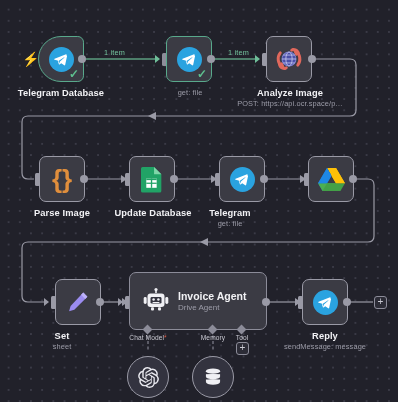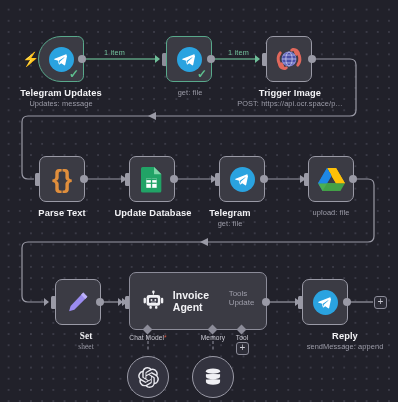--- a/index.html
+++ b/index.html
@@ -59,21 +59,21 @@
   .sub-lab {
     display: block;
     color: #9d9da9;
     font-size: 7.4px;
     font-weight: normal;
     line-height: 9px;
     letter-spacing: 0.1px;
   }
 
   
-  .agent-txt { display: flex; flex-direction: row; gap: 1px; }
+  .agent-txt { display: flex; flex-direction: column; gap: 1px; }
   .agent-title { color: #f2f2f5; font-size: 10.5px; font-weight: bold; }
   .agent-sub { color: #9d9da9; font-size: 8px; }
 
   
   .port-out {
     position: absolute;
     width: 8px; height: 8px;
     border-radius: 50%;
     background: #9a9aa6;
   }
@@ -193,22 +193,21 @@
   <div class="node ok trigger" style="left:38px; top:36px; width:46px; height:46px;">
     <div class="tg">
       <svg width="15" height="15" viewBox="0 0 24 24">
           <path fill="#fff" d="M21.9 3.3 2.6 10.8c-1 .4-1 1.1 0 1.4l4.9 1.5 1.9 5.8c.2.6.4.8 1 .4l2.8-2.1 4.7 3.5c.9.5 1.4.2 1.6-.8l3-14c.2-1.1-.4-1.6-1.6-1.2zM8.8 14.2l9-5.7c.4-.3.8-.1.5.2l-7.6 6.9-.3 3.3-1.6-4.7z"></path>
         </svg>
     </div>
     <div class="check" style="right:4px; bottom:1px;">✓</div>
   </div>
   <div class="port-out" style="left:78px; top:55px;"></div>
   <div class="lab" style="left:8px; top:88px; width:106px;">
-    <span>Telegram Updates</span>
-    <span class="sub-lab">Updates: message</span>
+    <span>Telegram Database</span>
   </div>
   <div class="item-lab" style="left:104px; top:48px;">1 item</div>
 
   <div class="port-in green" style="left:162px; top:53px;"></div>
   <div class="arrow-in green" style="left:155px; top:55px;"></div>
   <div class="node ok" style="left:166px; top:36px; width:46px; height:46px;">
     <div class="tg">
       <svg width="15" height="15" viewBox="0 0 24 24">
           <path fill="#fff" d="M21.9 3.3 2.6 10.8c-1 .4-1 1.1 0 1.4l4.9 1.5 1.9 5.8c.2.6.4.8 1 .4l2.8-2.1 4.7 3.5c.9.5 1.4.2 1.6-.8l3-14c.2-1.1-.4-1.6-1.6-1.2zM8.8 14.2l9-5.7c.4-.3.8-.1.5.2l-7.6 6.9-.3 3.3-1.6-4.7z"></path>
         </svg>
@@ -230,31 +229,31 @@
       <path d="M27 10 C26 5 21 4 19 6" stroke="#e0685c" stroke-width="3.2" fill="none" stroke-linecap="round"></path>
       <circle cx="16" cy="16" r="8" fill="#4b4fa8" stroke="#7b7fd0" stroke-width="1.2"></circle>
       <ellipse cx="16" cy="16" rx="3.6" ry="8" fill="none" stroke="#b9bce8" stroke-width="1.1"></ellipse>
       <line x1="8" y1="16" x2="24" y2="16" stroke="#b9bce8" stroke-width="1.1"></line>
       <line x1="9.5" y1="11.5" x2="22.5" y2="11.5" stroke="#b9bce8" stroke-width="1"></line>
       <line x1="9.5" y1="20.5" x2="22.5" y2="20.5" stroke="#b9bce8" stroke-width="1"></line>
     </svg>
   </div>
   <div class="port-out" style="left:308px; top:55px;"></div>
   <div class="lab" style="left:232px; top:88px; width:116px;">
-    <span>Trigger Image</span>
+    <span>Analyze Image</span>
     <span class="sub-lab">POST: https://api.ocr.space/p…</span>
   </div>
 
   <div class="port-in" style="left:35px; top:173px;"></div>
   <div class="node" style="left:39px; top:156px; width:46px; height:46px;">
     <span class="brace">{}</span>
   </div>
   <div class="port-out" style="left:80px; top:175px;"></div>
   <div class="lab" style="left:22px; top:208px; width:80px;">
-    <span>Parse Text</span>
+    <span>Parse Image</span>
     <span class="sub-lab"></span>
   </div>
 
   <div class="port-in" style="left:125px; top:173px;"></div>
   <div class="node" style="left:129px; top:156px; width:46px; height:46px;">
     <svg width="24" height="27" viewBox="0 0 22 26">
       <path d="M2 1 h11 l7 7 v16 a1.6 1.6 0 0 1 -1.6 1.6 H2 A1.6 1.6 0 0 1 .4 24 V2.6 A1.6 1.6 0 0 1 2 1 z" fill="#21a366"></path>
       <path d="M13 1 l7 7 h-7 z" fill="#7fd6a8"></path>
       <rect x="5.5" y="12" width="10" height="9" fill="#fff"></rect>
       <rect x="5.5" y="12" width="10" height="1.6" fill="#21a366"></rect>
@@ -287,33 +286,32 @@
       <path d="M9.3 1 h9.4 l9.3 16 h-9.4 z" fill="#ffc107"></path>
       <path d="M9.3 1 L0 17 l4.7 8 L14 9 z" fill="#1976d2"></path>
       <path d="M0 17 h18.6 l-4.7 8 H4.7 z" fill="#4caf50"></path>
       <path d="M9.3 1 L14 9 l-4.7 8 H0 z" fill="#1e88e5"></path>
       <path d="M4.7 25 L9.3 17 h18.7 l-4.7 8 z" fill="#43a047"></path>
       <path d="M18.7 1 L28 17 h-9.3 L14 9 z" fill="#ffc107"></path>
     </svg>
   </div>
   <div class="port-out" style="left:349px; top:175px;"></div>
   <div class="lab" style="left:278px; top:208px; width:106px;">
-    <span class="sub-lab">upload: file</span>
   </div>
 
   <div class="port-in" style="left:51px; top:296px;"></div>
   <div class="arrow-in" style="left:44px; top:298px;"></div>
   <div class="node" style="left:55px; top:279px; width:46px; height:46px;">
     <svg width="24" height="24" viewBox="0 0 24 24">
       <path d="M17.3 2.6 21.4 6.7 8.3 19.8 3.1 21.3 4.6 16.1 z" fill="#9b8cf0"></path>
       <path d="M17.3 2.6 21.4 6.7 19.2 8.9 15.1 4.8 z" fill="#bdb2f7"></path>
     </svg>
   </div>
   <div class="port-out" style="left:96px; top:298px;"></div>
-  <div class="lab" style="left:56px; top:331px; width:60px;font-family:Liberation Serif, serif;">
+  <div class="lab" style="left:32px; top:331px; width:60px;">
     <span>Set</span>
     <span class="sub-lab">sheet</span>
   </div>
 
   <div class="port-in" style="left:125px; top:296px;"></div>
   <div class="arrow-in" style="left:118px; top:298px;"></div>
   <div class="node agent" style="left:129px; top:272px; width:138px; height:58px;">
     <svg width="26" height="26" viewBox="0 0 26 26">
       <line x1="13" y1="1.5" x2="13" y2="5" stroke="#f0f0f4" stroke-width="1.6"></line>
       <circle cx="13" cy="1.6" r="1.6" fill="#f0f0f4"></circle>
@@ -322,21 +320,21 @@
       <circle cx="10.6" cy="11.6" r="1.25" fill="#f0f0f4"></circle>
       <circle cx="15.4" cy="11.6" r="1.25" fill="#f0f0f4"></circle>
       <rect x="9.5" y="13.9" width="7" height="1.1" rx=".5" fill="#f0f0f4"></rect>
       <rect x="0.7" y="9" width="3" height="7" rx="1.4" fill="#f0f0f4"></rect>
       <rect x="22.3" y="9" width="3" height="7" rx="1.4" fill="#f0f0f4"></rect>
       <rect x="8" y="19.2" width="3" height="3.4" rx="1" fill="#f0f0f4"></rect>
       <rect x="15" y="19.2" width="3" height="3.4" rx="1" fill="#f0f0f4"></rect>
     </svg>
     <div class="agent-txt">
       <div class="agent-title">Invoice Agent</div>
-      <div class="agent-sub">Tools Update</div>
+      <div class="agent-sub">Drive Agent</div>
     </div>
   </div>
   <div class="port-out" style="left:262px; top:298px;"></div>
 
   <div class="diamond" style="left:144px; top:326px;"></div>
   <div class="diamond" style="left:209px; top:326px;"></div>
   <div class="diamond" style="left:238px; top:326px;"></div>
 
   <div class="conn-lab" style="left:118px; top:334px; width:60px;">
     <span>Chat Model</span><span class="req">*</span>
@@ -365,18 +363,18 @@
   <div class="port-in" style="left:298px; top:296px;"></div>
   <div class="node" style="left:302px; top:279px; width:46px; height:46px;">
     <div class="tg">
       <svg width="15" height="15" viewBox="0 0 24 24">
           <path fill="#fff" d="M21.9 3.3 2.6 10.8c-1 .4-1 1.1 0 1.4l4.9 1.5 1.9 5.8c.2.6.4.8 1 .4l2.8-2.1 4.7 3.5c.9.5 1.4.2 1.6-.8l3-14c.2-1.1-.4-1.6-1.6-1.2zM8.8 14.2l9-5.7c.4-.3.8-.1.5.2l-7.6 6.9-.3 3.3-1.6-4.7z"></path>
         </svg>
     </div>
   </div>
   <div class="port-out" style="left:343px; top:298px;"></div>
   <div class="plusbox" style="left:374px; top:296px;">+</div>
-  <div class="lab" style="left:276px; top:331px; width:98px;margin-left:20px;">
+  <div class="lab" style="left:276px; top:331px; width:98px;">
     <span>Reply</span>
-    <span class="sub-lab">sendMessage: append</span>
+    <span class="sub-lab">sendMessage: message</span>
   </div>
 
 </div>
 
 </body></html>

